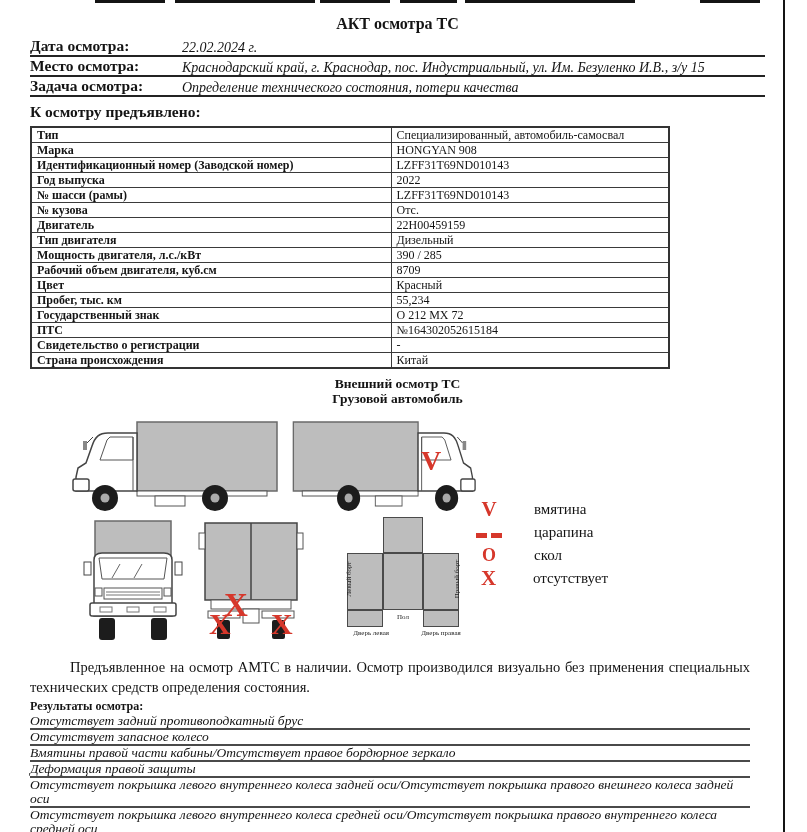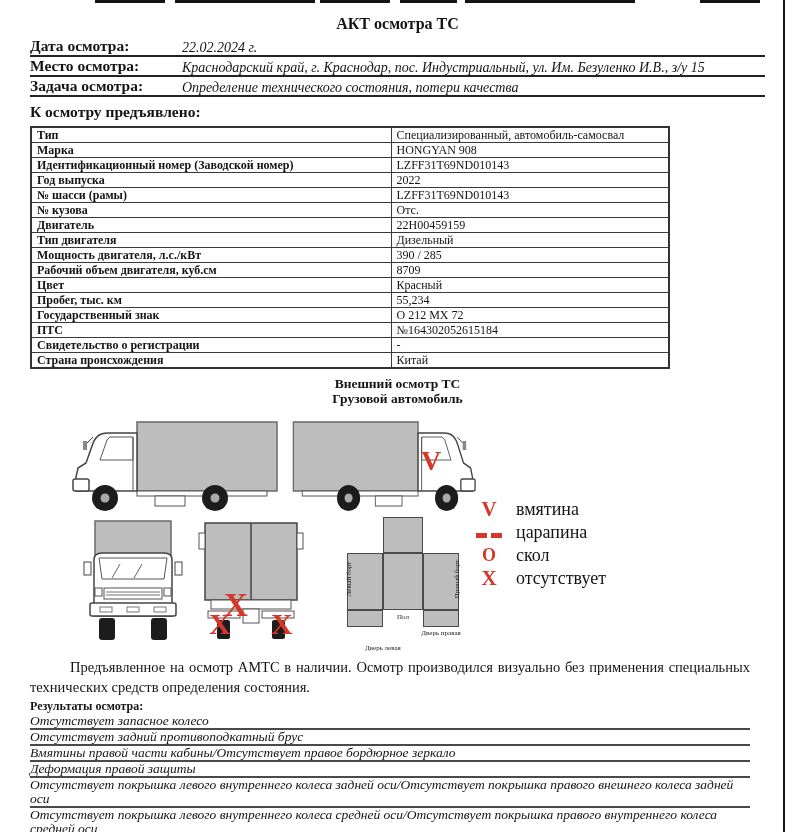--- a/index.html
+++ b/index.html
@@ -47,34 +47,34 @@
           line-height:1; }
 
   
   .legend { position:absolute; top:498px; left:468px; width:140px; }
   .legend-row { display:flex; align-items:center; height:23px; }
   .legend-sym { width:42px; text-align:center; color:#d6372b; font-weight:bold; }
   .sym-v { font-size:21px; }
   .sym-o { font-size:18px; }
   .sym-x { font-size:21px; }
   .dash-sym i { display:inline-block; width:11px; height:5px; background:#d6372b; margin:0 2px; }
-  .legend-label { font-size:18px; margin-left:6px; }
+  .legend-label { font-size:15px; margin-left:24px; }
 
   
   .ubox { position:absolute; top:517px; left:345px; width:125px; height:128px; }
   .ubox .panel { position:absolute; background:#bdbdbd; border:1px solid #4a4a4a; }
   .p-front { left:38px; top:0;    width:40px; height:36px; }
   .p-left  { left:2px;  top:36px; width:36px; height:57px; }
   .p-floor { left:38px; top:36px; width:40px; height:57px; }
   .p-right { left:78px; top:36px; width:36px; height:57px; }
   .p-ldoor { left:2px;  top:93px; width:36px; height:17px; }
   .p-rdoor { left:78px; top:93px; width:36px; height:17px; }
   .ubox .tag { position:absolute; font-size:7px; line-height:8px; color:#222; }
   .t-floor { left:38px; top:96px; width:40px; text-align:center; }
-  .t-ldoor { left:0;    top:127px; width:44px; text-align:left;margin-left:20px; }
+  .t-ldoor { left:0;    top:112px; width:44px; text-align:right; }
   .t-rdoor { left:72px; top:112px; width:48px; text-align:center; }
   .t-vert  { width:60px; text-align:center; }
   .t-lside { left:-26px; top:58px; transform:rotate(-90deg); }
   .t-rside { left:82px;  top:58px; transform:rotate(-90deg); }
 
   
   .body-flow { position:absolute; top:649px; left:30px; width:720px; }
   .body-par { font-size:14.5px; line-height:19.5px; text-align:justify; text-indent:40px;margin-top:9px; }
   .results-heading { font-weight:bold; font-size:12px; line-height:16px; margin:1px 0 0; }
   .result-item { font-style:italic; font-size:13.5px; line-height:14px;
@@ -292,20 +292,20 @@
   </div>
   <div class="legend-row">
     <span class="legend-sym sym-x">X</span>
     <span class="legend-label">отсутствует</span>
   </div>
 </div>
 
 <div class="body-flow">
   <p class="body-par">Предъявленное на осмотр АМТС в наличии. Осмотр производился визуально без применения специальных технических средств определения состояния.</p>
   <div class="results-heading">Результаты осмотра:</div>
+  <div class="result-item">Отсутствует задний противоподкатный брус</div>
   <div class="result-item">Отсутствует запасное колесо</div>
-  <div class="result-item">Отсутствует задний противоподкатный брус</div>
   <div class="result-item">Вмятины правой части кабины/Отсутствует правое бордюрное зеркало</div>
   <div class="result-item">Деформация правой защиты</div>
   <div class="result-item">Отсутствует покрышка левого внутреннего колеса задней оси/Отсутствует покрышка правого внешнего колеса задней оси</div>
   <div class="result-item">Отсутствует покрышка левого внутреннего колеса средней оси/Отсутствует покрышка правого внутреннего колеса средней оси</div>
   <div class="conclusion">Двигатель запускался. Состояние - удовлетворительное</div>
 </div>
 
 </body></html>

